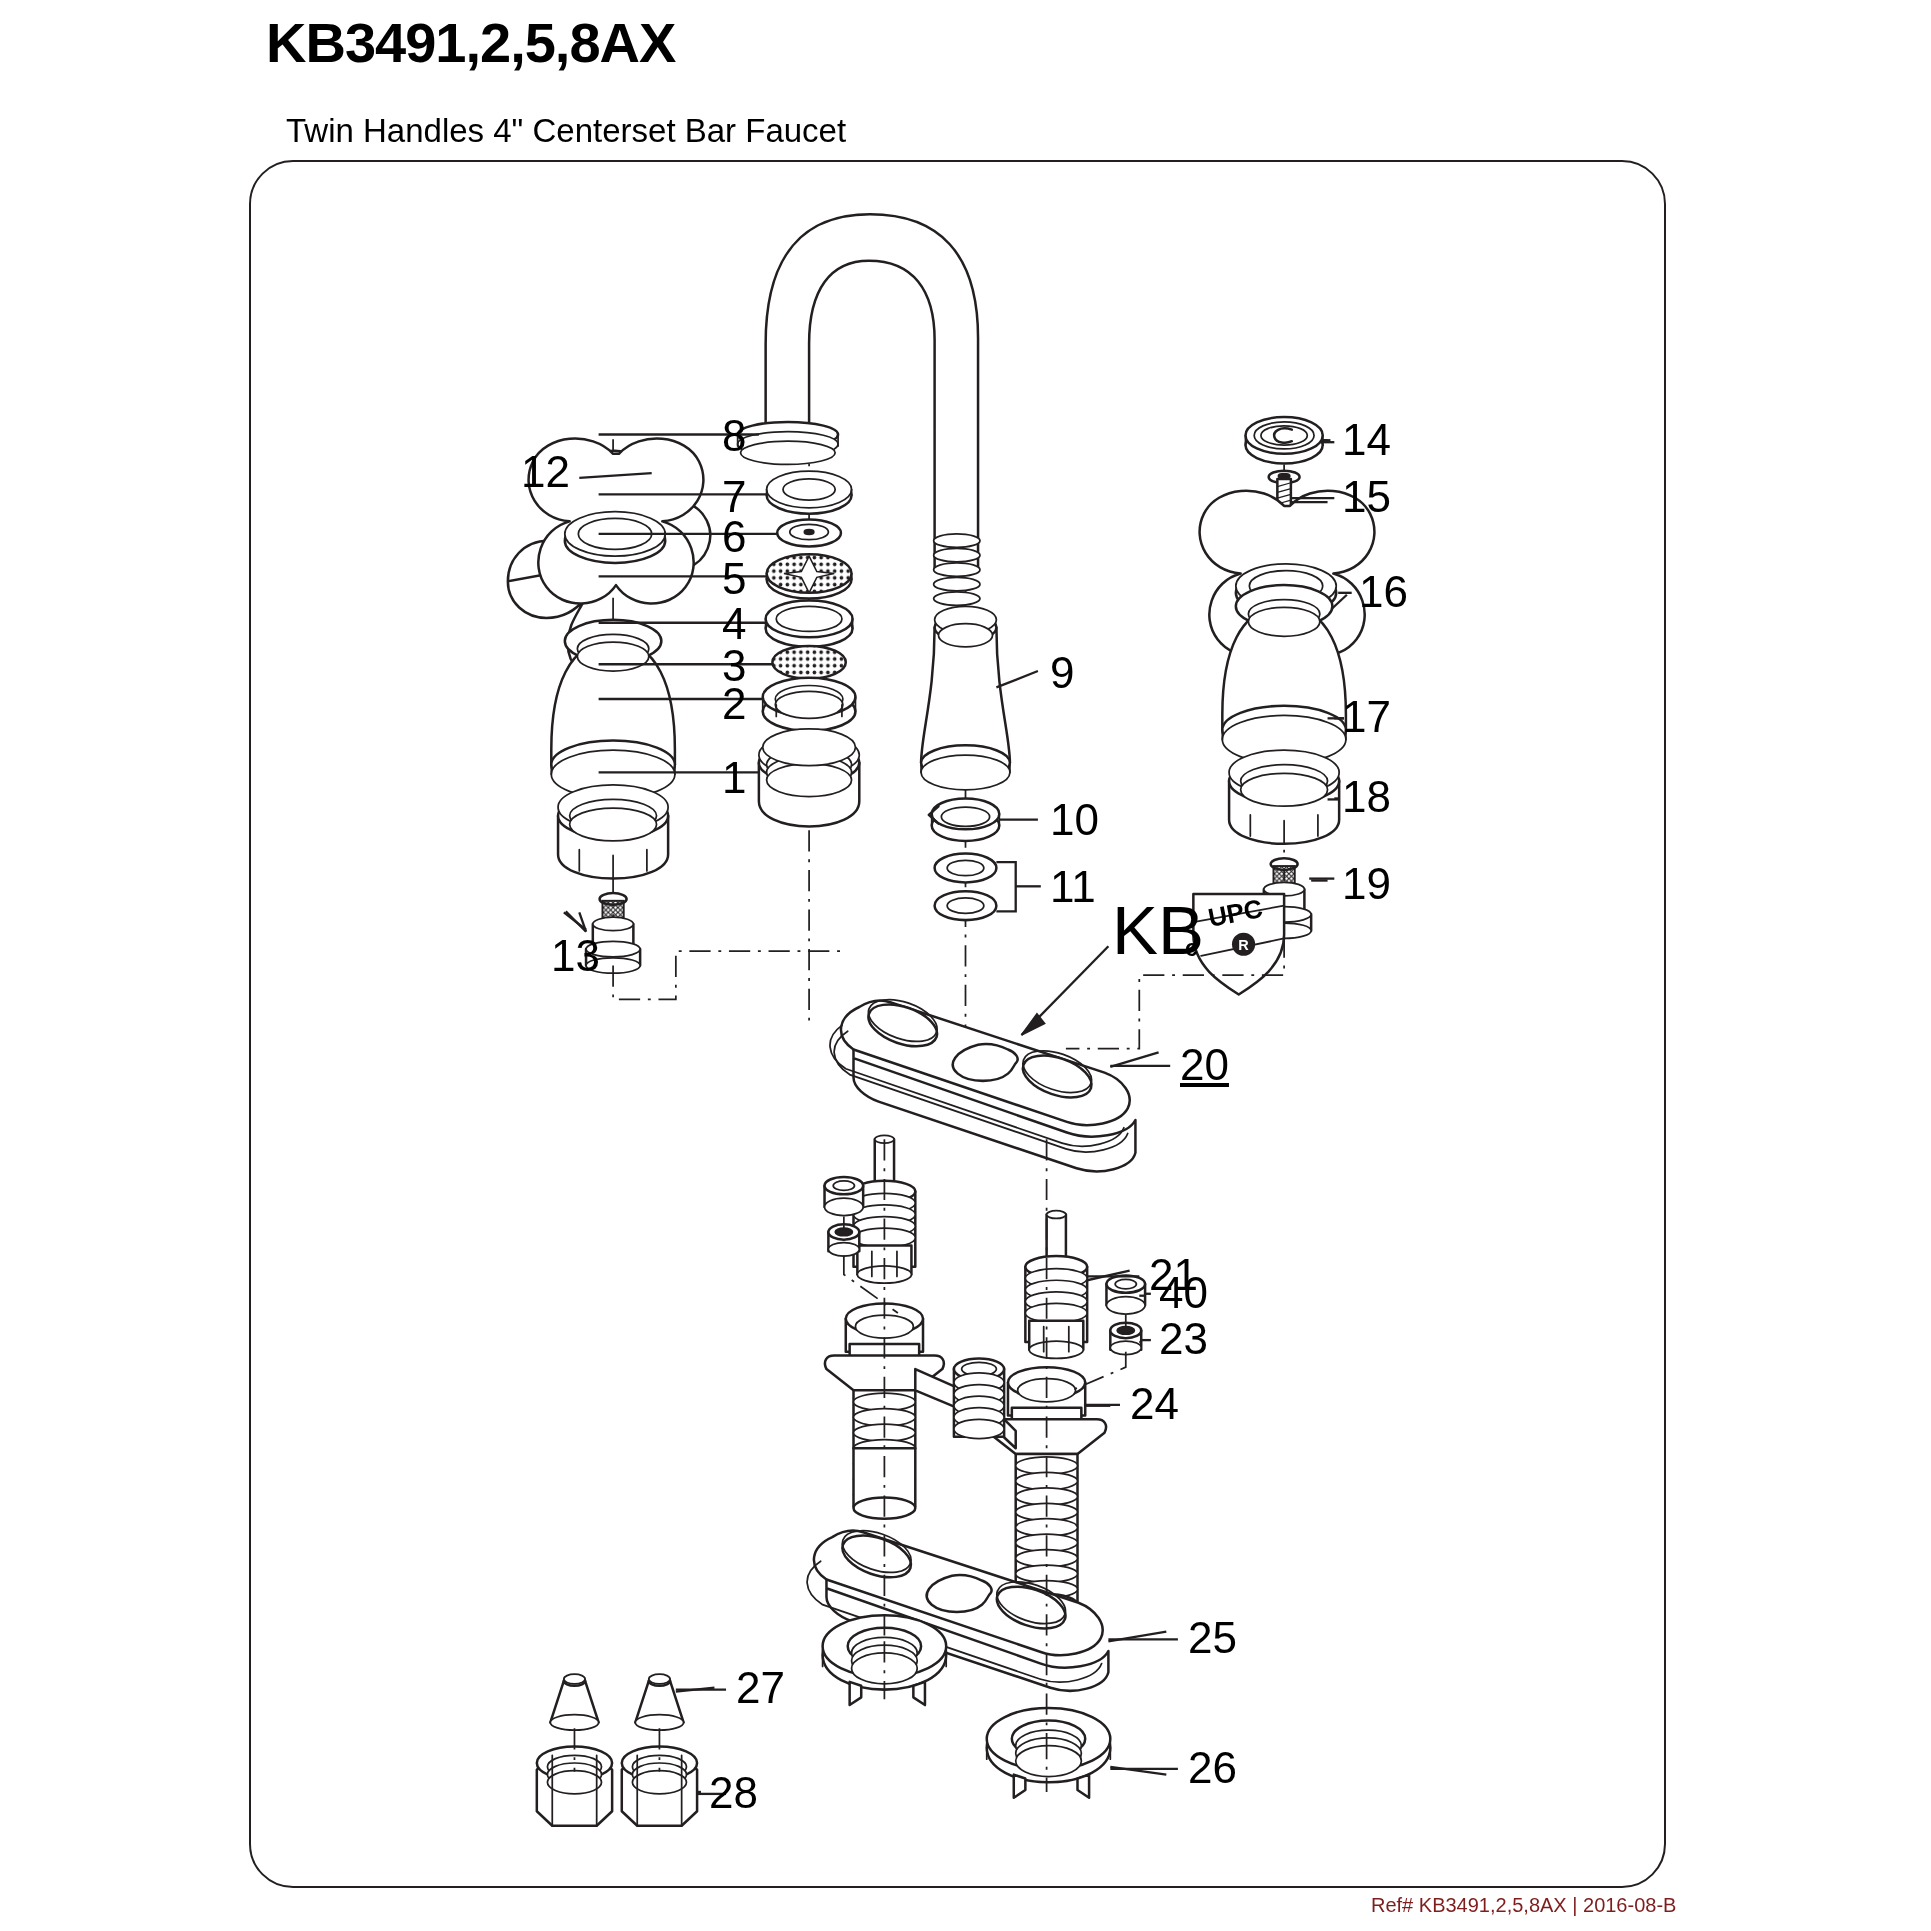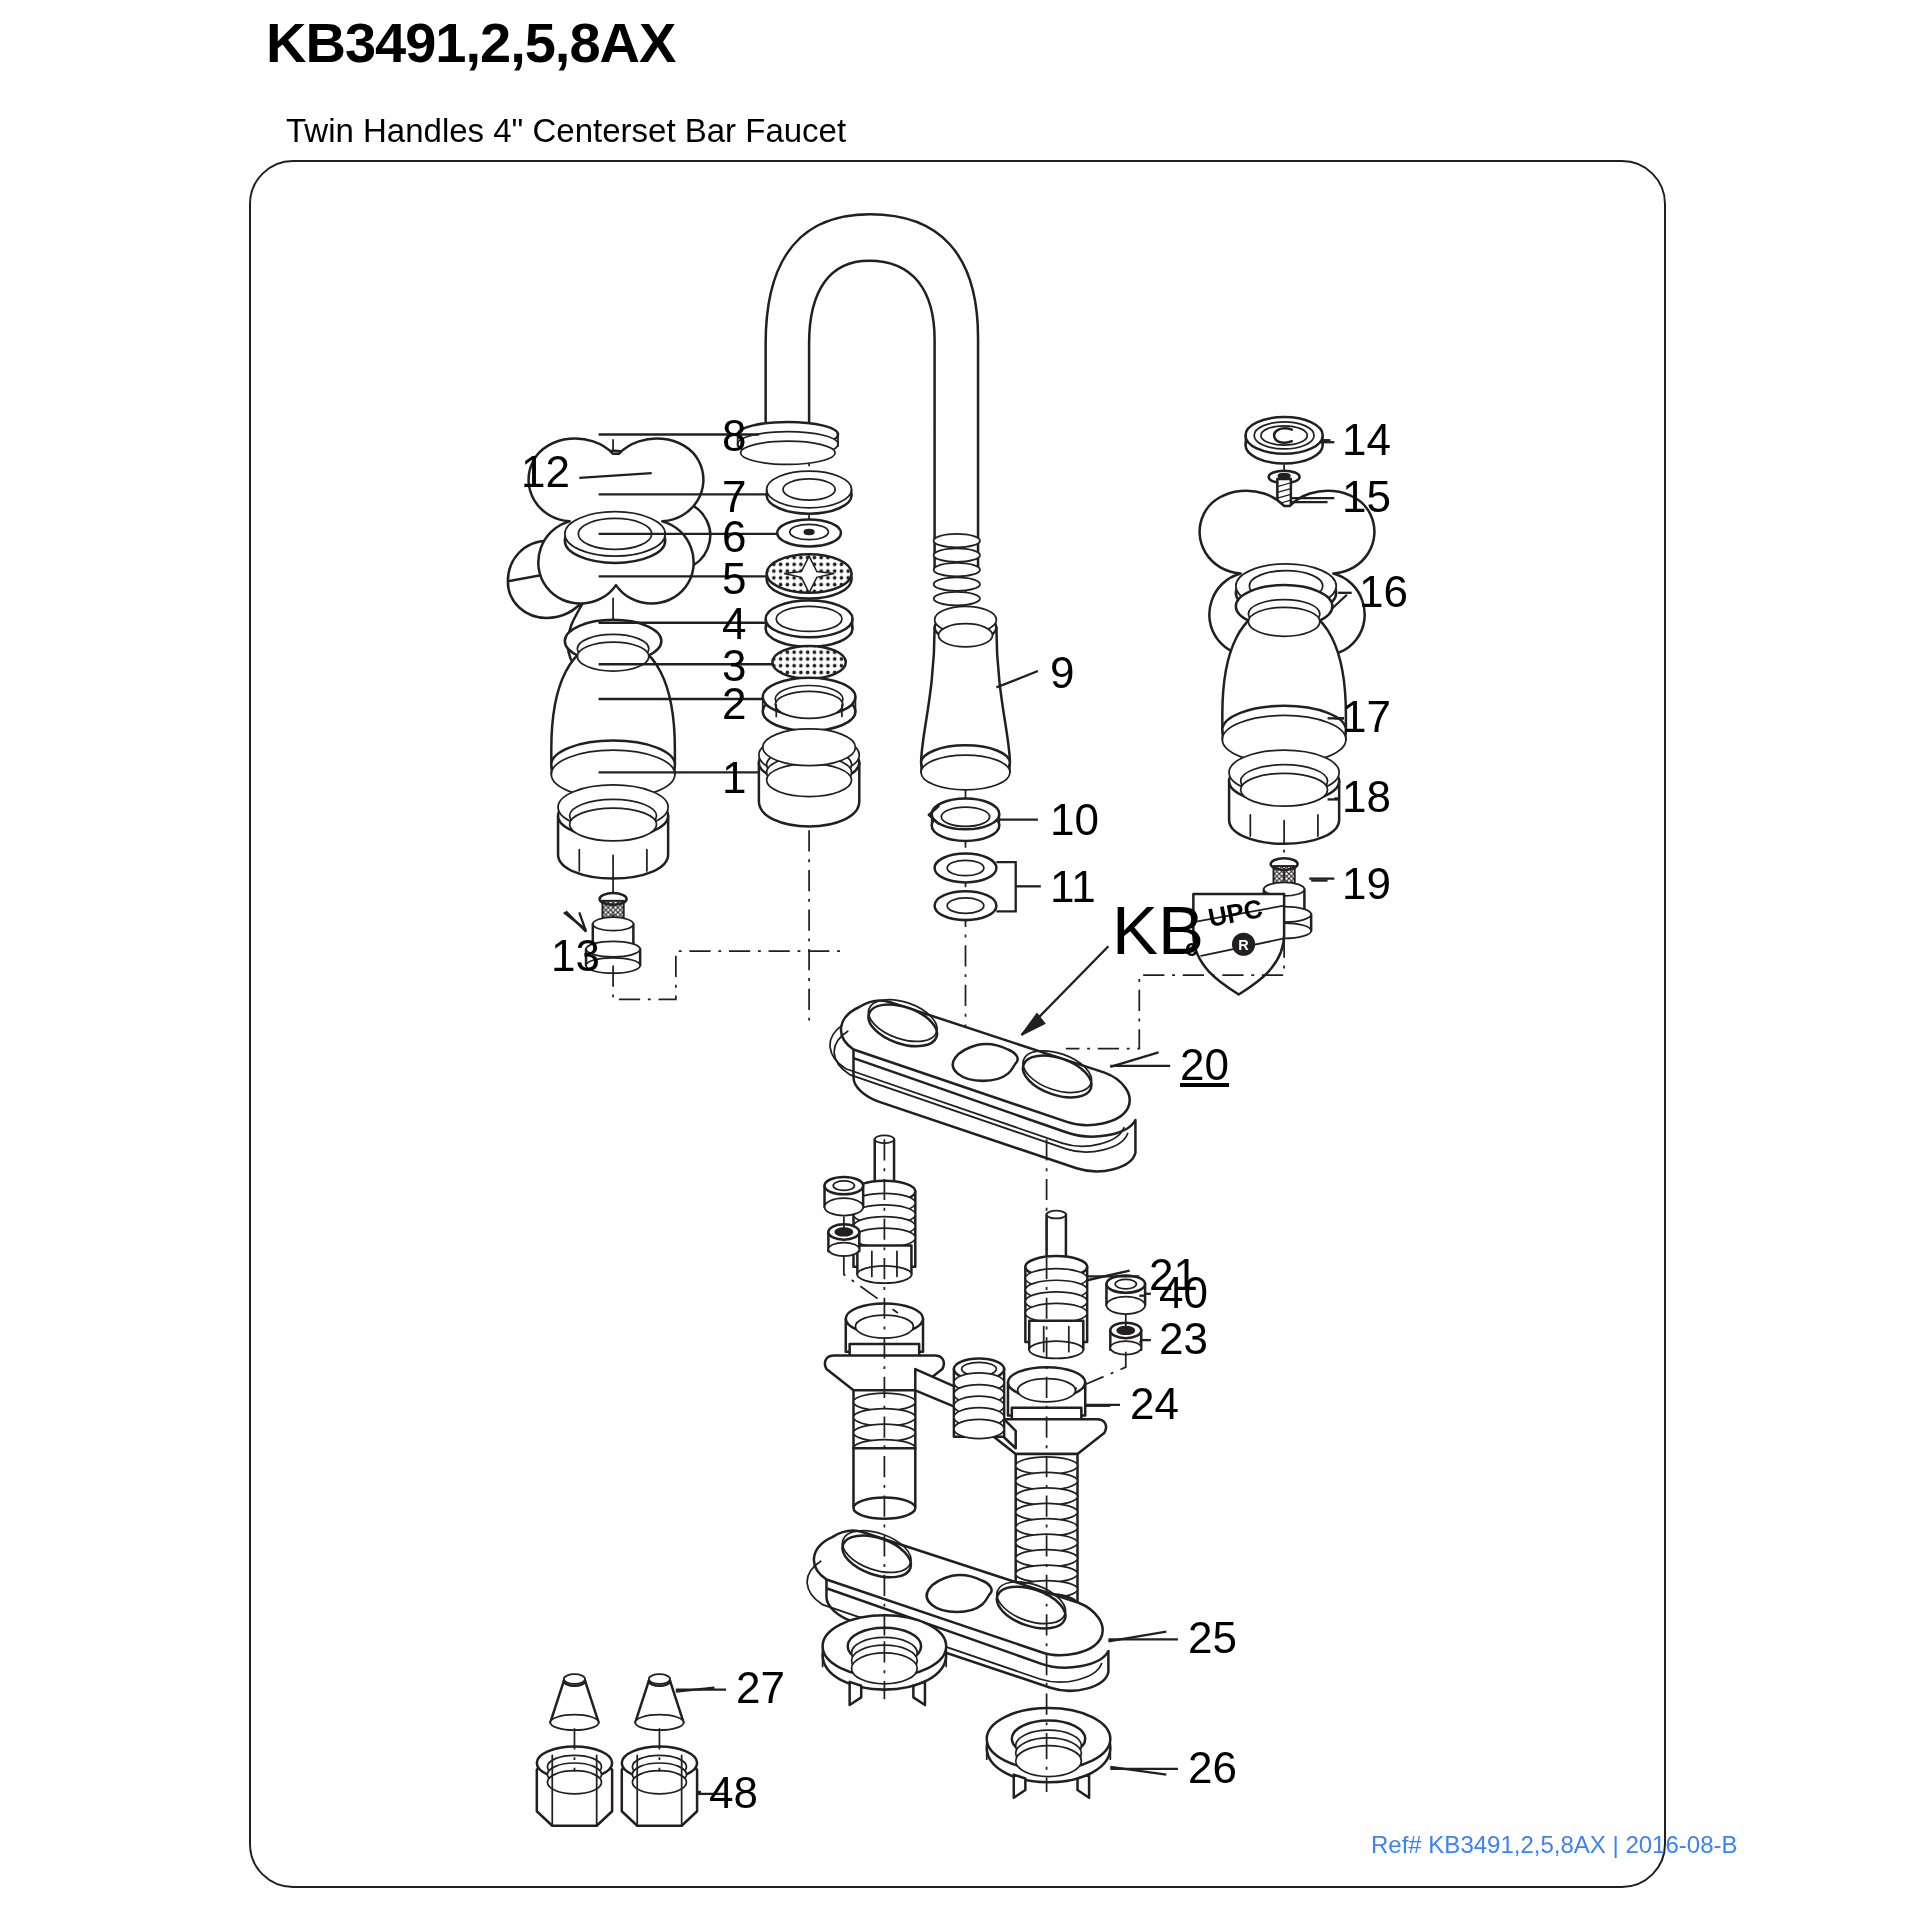--- a/index.html
+++ b/index.html
@@ -5,21 +5,21 @@
   html,body{margin:0;padding:0;background:#ffffff;}
   body{width:1931px;height:1931px;font-family:"Liberation Sans",sans-serif;color:#000;overflow:hidden;}
   #page{position:relative;width:1931px;height:1931px;}
 
   .title{position:absolute;left:266px;top:15.4px;font-size:56px;font-weight:700;letter-spacing:-1px;line-height:1;}
   .subtitle{position:absolute;left:286px;top:114px;font-size:33px;font-weight:400;line-height:1;}
 
   .frame{position:absolute;left:249px;top:160px;width:1417px;height:1728px;
          border:2.9px solid #231f20;border-radius:44px;box-sizing:border-box;background:#fff;}
 
-  .footer{position:absolute;left:1371px;top:1831px;font-size:24px;color:#3b82f6;white-space:nowrap;}
+  .footer{position:absolute;left:1371px;top:1894px;font-size:20px;color:#7f1d1d;white-space:nowrap;}
 
   .canvas{position:absolute;left:0;top:0;width:1931px;height:1931px;pointer-events:none;}
 
   .callout{position:absolute;font-size:44px;font-weight:400;color:#000;line-height:1;white-space:nowrap;}
 
   .kb-logo{position:absolute;left:1112px;top:896px;font-size:69px;font-weight:400;letter-spacing:0px;line-height:1;}
   .kb-c{position:absolute;left:1185px;top:935px;font-size:23px;font-weight:700;}
 </style>
 </head>
 <body>
@@ -628,21 +628,21 @@
   <div class="callout" style="left:1342px; top:775px;">18</div>
   <div class="callout" style="left:1342px; top:818px;margin-top:44px;">19</div>
   <div class="callout" style="left:1180px; top:1043px;text-decoration:underline;">20</div>
   <div class="callout" style="left:1149px; top:1253px;">21</div>
   <div class="callout" style="left:1159px; top:1271px;">40</div>
   <div class="callout" style="left:1159px; top:1317px;">23</div>
   <div class="callout" style="left:1130px; top:1382px;">24</div>
   <div class="callout" style="left:1188px; top:1616px;text-align:right;">25</div>
   <div class="callout" style="left:1188px; top:1746px;">26</div>
   <div class="callout" style="left:736px;  top:1666px;">27</div>
-  <div class="callout" style="left:709px;  top:1771px;">48</div>
+  <div class="callout" style="left:709px;  top:1771px;">28</div>
 
   <div class="kb-logo">KB</div>
   <div class="kb-c">c</div>
 
   <div style="position:absolute;left:1208px;top:898px;font-size:26px;font-weight:700;transform:rotate(-11deg);">UPC</div>
 
   <div class="footer">Ref# KB3491,2,5,8AX | 2016-08-B</div>
 
 </div>
 

